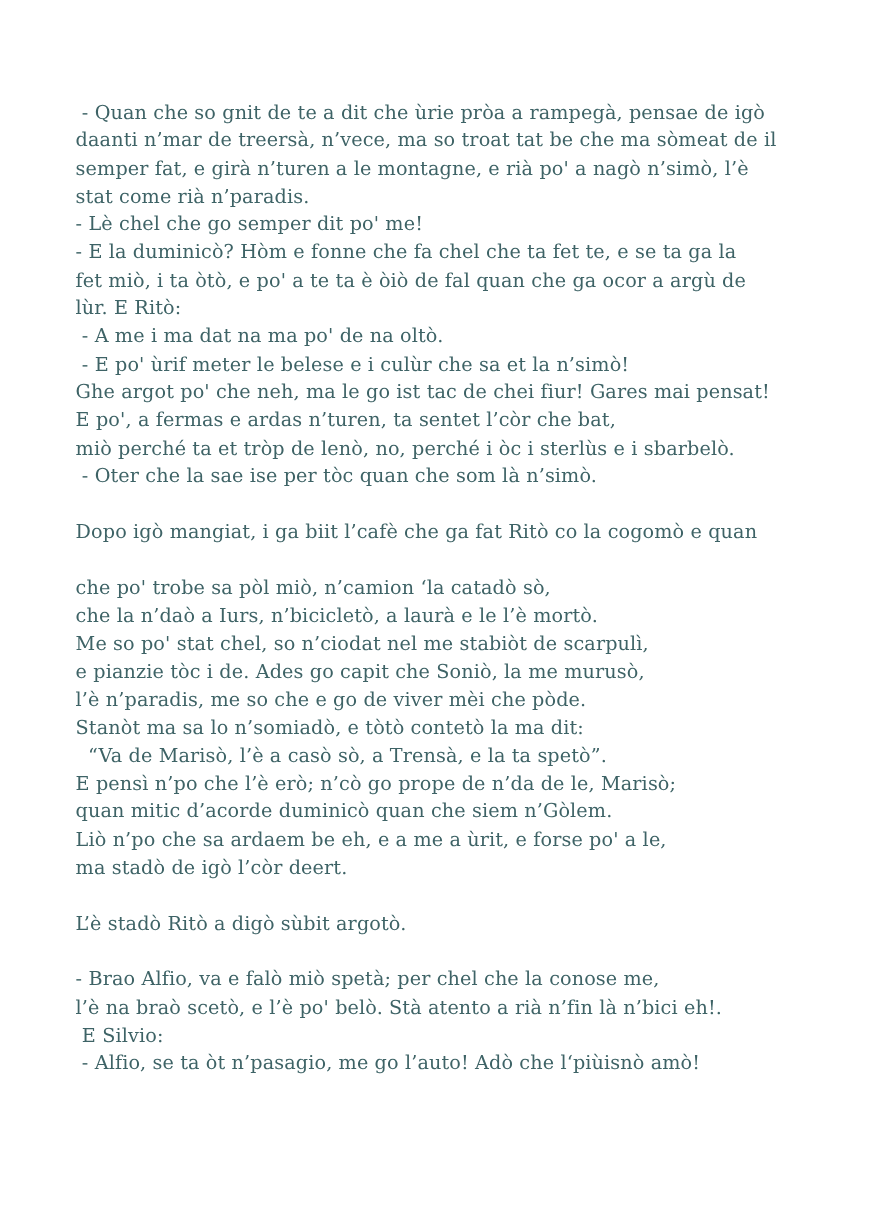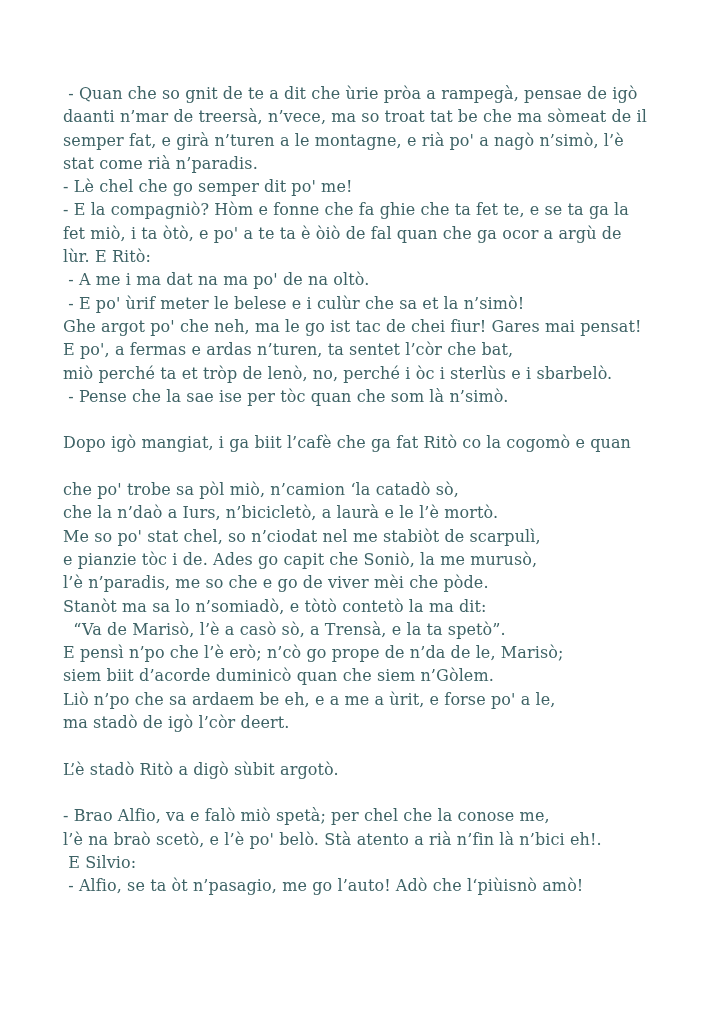--- a/index.html
+++ b/index.html
@@ -34,41 +34,41 @@
 </head>
 <body>
 
 <main class="page">
   <div class="text-block">
       <div class="line"> - Quan che so gnit de te a dit che ùrie pròa a rampegà, pensae de igò</div>
       <div class="line">daanti n’mar de treersà, n’vece, ma so troat tat be che ma sòmeat de il</div>
       <div class="line">semper fat, e girà n’turen a le montagne, e rià po' a nagò n’simò, l’è</div>
       <div class="line">stat come rià n’paradis.</div>
       <div class="line">- Lè chel che go semper dit po' me!</div>
-      <div class="line">- E la compagniò? Hòm e fonne che fa ghie che ta fet te, e se ta ga la</div>
+      <div class="line">- E la duminicò? Hòm e fonne che fa chel che ta fet te, e se ta ga la</div>
       <div class="line">fet miò, i ta òtò, e po' a te ta è òiò de fal quan che ga ocor a argù de</div>
       <div class="line">lùr. E Ritò:</div>
       <div class="line"> - A me i ma dat na ma po' de na oltò.</div>
       <div class="line"> - E po' ùrif meter le belese e i culùr che sa et la n’simò!</div>
       <div class="line">Ghe argot po' che neh, ma le go ist tac de chei fiur! Gares mai pensat!</div>
       <div class="line">E po', a fermas e ardas n’turen, ta sentet l’còr che bat,</div>
       <div class="line">miò perché ta et tròp de lenò, no, perché i òc i sterlùs e i sbarbelò.</div>
-      <div class="line"> - Pense che la sae ise per tòc quan che som là n’simò.</div>
+      <div class="line"> - Oter che la sae ise per tòc quan che som là n’simò.</div>
       <div class="line">&nbsp;</div>
       <div class="line">Dopo igò mangiat, i ga biit l’cafè che ga fat Ritò co la cogomò e quan</div>
       <div class="line">&nbsp;</div>
       <div class="line">che po' trobe sa pòl miò, n’camion ‘la catadò sò,</div>
       <div class="line">che la n’daò a Iurs, n’bicicletò, a laurà e le l’è mortò.</div>
       <div class="line">Me so po' stat chel, so n’ciodat nel me stabiòt de scarpulì,</div>
       <div class="line">e pianzie tòc i de. Ades go capit che Soniò, la me murusò,</div>
       <div class="line">l’è n’paradis, me so che e go de viver mèi che pòde.</div>
       <div class="line">Stanòt ma sa lo n’somiadò, e tòtò contetò la ma dit:</div>
       <div class="line">  “Va de Marisò, l’è a casò sò, a Trensà, e la ta spetò”.</div>
       <div class="line">E pensì n’po che l’è erò; n’cò go prope de n’da de le, Marisò;</div>
-      <div class="line">siem biit d’acorde duminicò quan che siem n’Gòlem.</div>
+      <div class="line">quan mitic d’acorde duminicò quan che siem n’Gòlem.</div>
       <div class="line">Liò n’po che sa ardaem be eh, e a me a ùrit, e forse po' a le,</div>
       <div class="line">ma stadò de igò l’còr deert.</div>
       <div class="line">&nbsp;</div>
       <div class="line">L’è stadò Ritò a digò sùbit argotò.</div>
       <div class="line">&nbsp;</div>
       <div class="line">- Brao Alfio, va e falò miò spetà; per chel che la conose me,</div>
       <div class="line">l’è na braò scetò, e l’è po' belò. Stà atento a rià n’fin là n’bici eh!.</div>
       <div class="line"> E Silvio:</div>
       <div class="line"> - Alfio, se ta òt n’pasagio, me go l’auto! Adò che l‘piùisnò amò!</div>
     </div>

